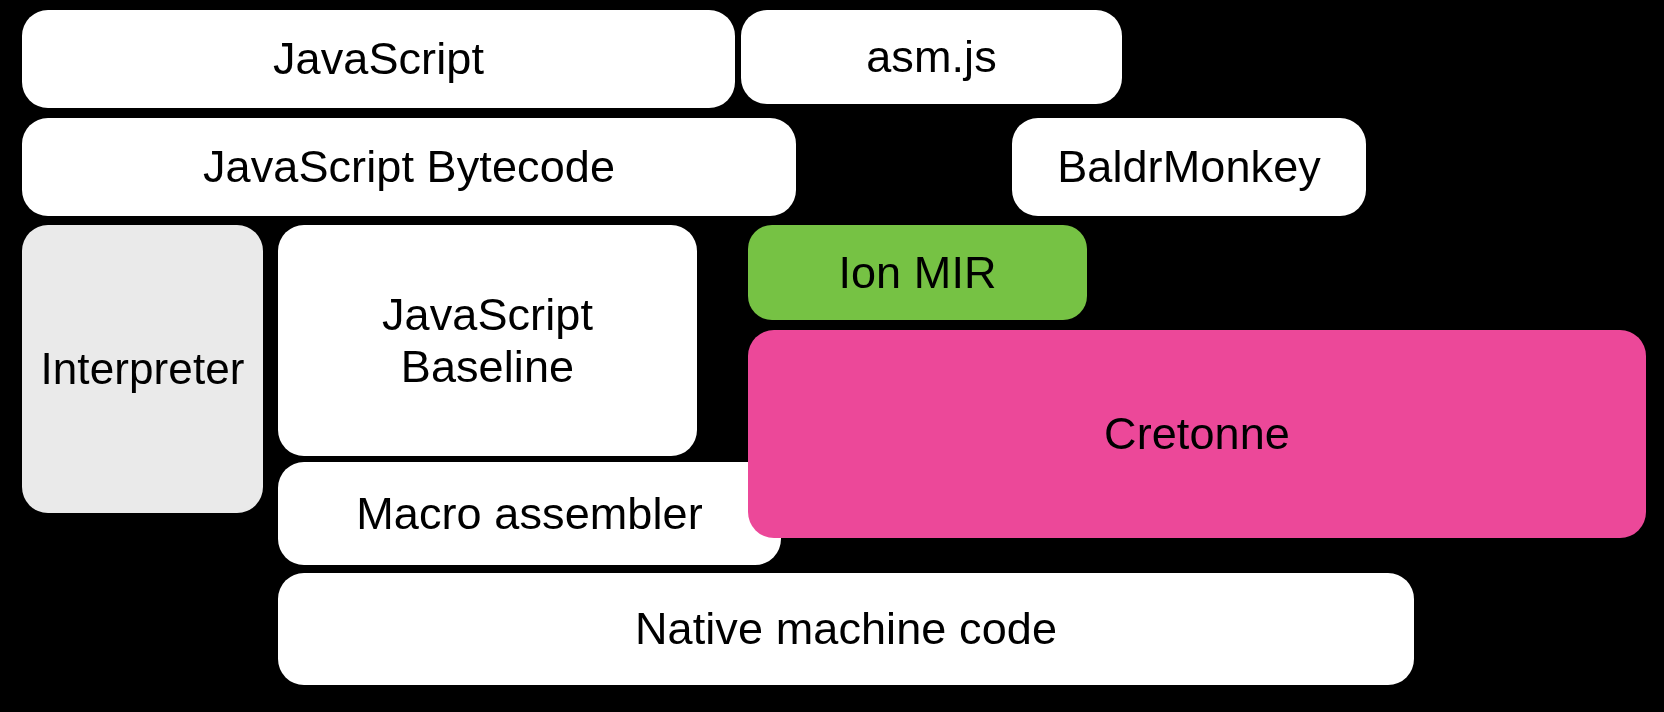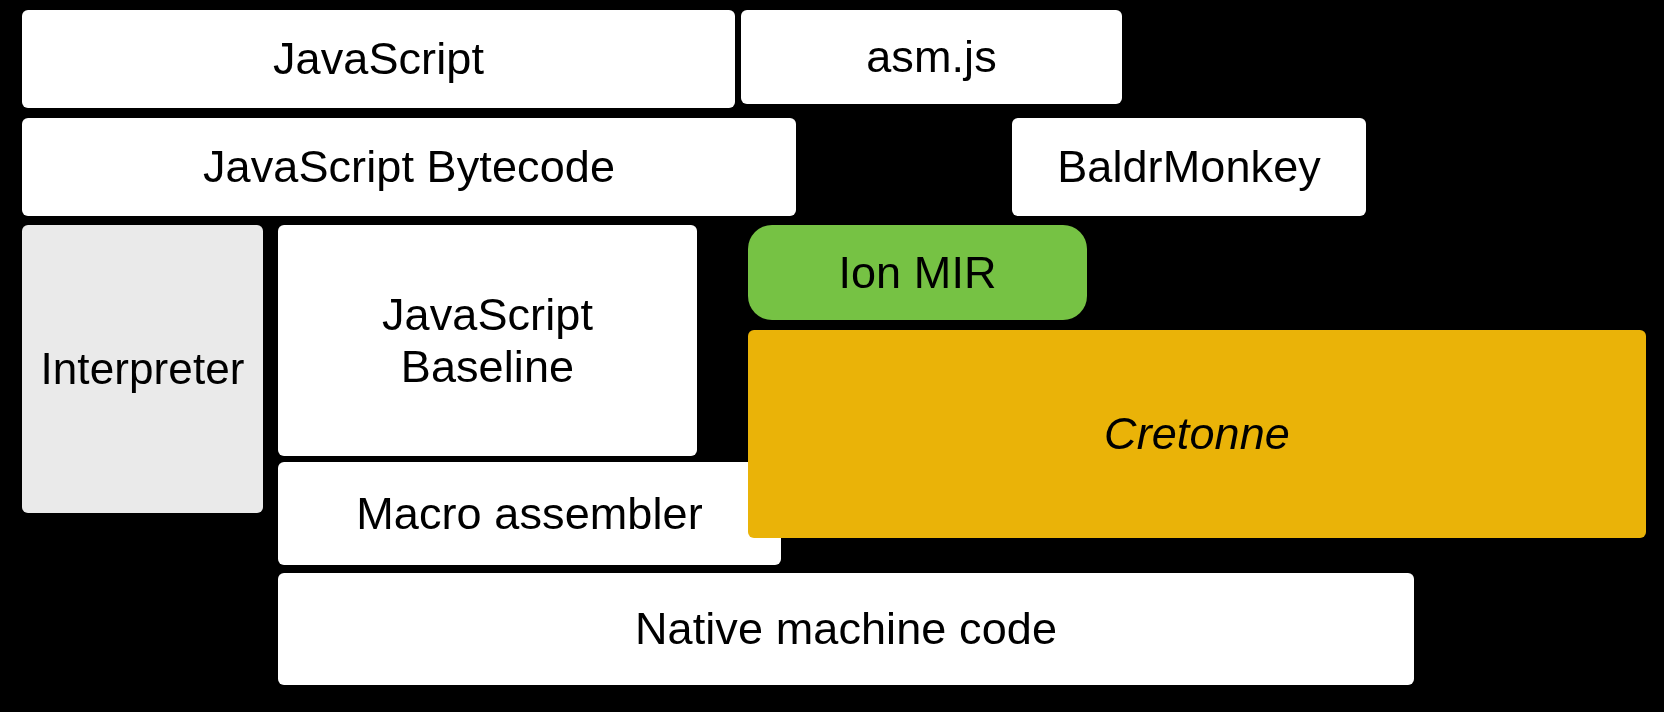--- a/index.html
+++ b/index.html
@@ -18,33 +18,33 @@
     background: #000000;
     overflow: hidden;
   }
   .box {
     position: absolute;
     box-sizing: border-box;
     display: flex;
     align-items: center;
     justify-content: center;
     text-align: center;
-    border-radius: 6px;
+    border-radius: 26px;
     color: #000000;
     font-size: 45px;
     line-height: 1.15;
     font-weight: 400;
     letter-spacing: 0.1px;
     white-space: pre-line;
     user-select: none;
   }
   .box.white  { background: #ffffff; }
   .box.grey   { background: #eaeaea; }
   .box.green  { background: #76c244; }
-  .box.pink   { background: #eab308; font-style: italic; }
+  .box.pink   { background: #ec4899; }
 
   
   #box-javascript        { left: 22px;   top: 10px;  width: 713px; height: 98px; }
   #box-asmjs             { left: 741px;  top: 10px;  width: 381px; height: 94px; }
   #box-wasm              { left: 1135px; top: 10px;  width: 511px; height: 98px; }
 
   
   #box-js-bytecode       { left: 22px;   top: 118px; width: 774px; height: 98px; }
   #box-baldrmonkey       { left: 1012px;  top: 118px; width: 354px; height: 98px; }
 

